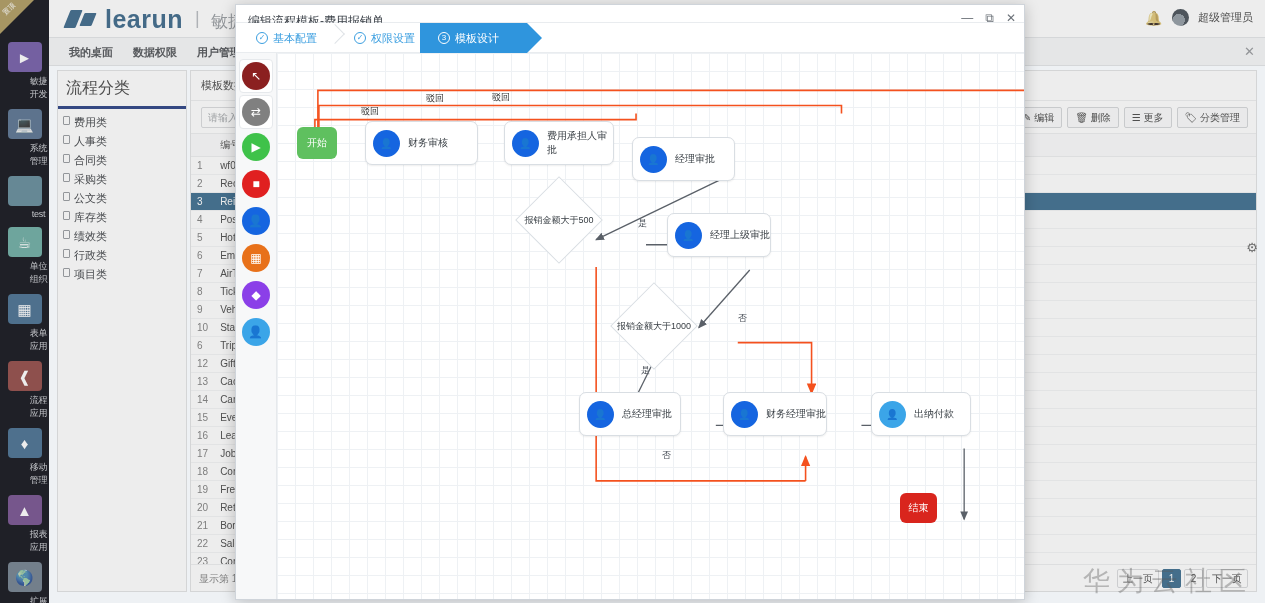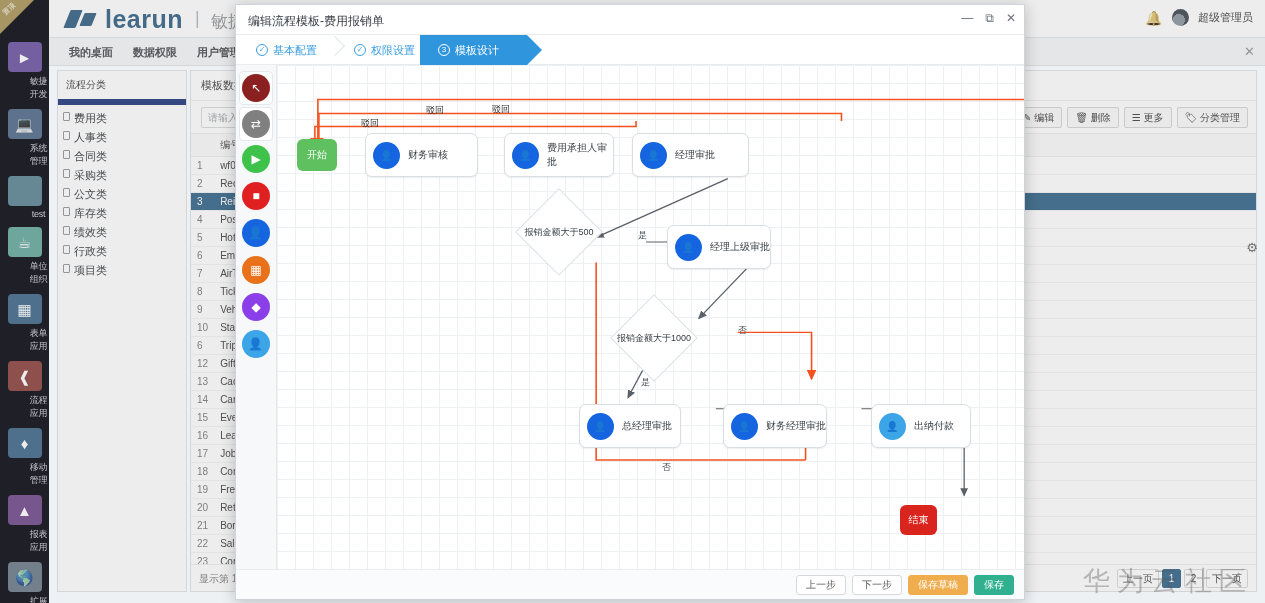--- a/index.html
+++ b/index.html
@@ -67,21 +67,21 @@
     background:#f6f7f9; border-bottom:1px solid #e4e7ec;
   }
   .navtab{ position:absolute; top:7px; font-size:11px; color:#5a6069;font-weight:bold; }
   .closex{ position:absolute; right:10px; top:6px; font-size:13px; color:#9aa0a8; }
 
   
   .panel-left{
     position:absolute; left:57px; top:70px; width:130px; height:522px;
     background:#fff; border:1px solid #e2e5e9;
   }
-  .panel-left .hd{ font-size:10px; color:#555; padding:7px 8px; border-bottom:6px solid #1d4ed8; }
+  .panel-left .hd{ font-size:16px; color:#555; padding:7px 8px; border-bottom:3px solid #1d4ed8; }
   .tree-item{ font-size:11px; color:#4a5059; padding:2px 8px 2px 16px; position:relative; }
   .tree-item .doc{
     position:absolute; left:5px; top:3px; width:7px; height:9px;
     border:1px solid #9aa2ab; border-radius:1px; background:#fff;
   }
   .panel-right{
     position:absolute; left:190px; top:70px; right:8px; height:522px;
     background:#fff; border:1px solid #e2e5e9;
   }
   .pr-hd{ font-size:11px; color:#555; padding:7px 10px; border-bottom:1px solid #edeff2; }
@@ -113,21 +113,21 @@
   .pg-b.on{ background:#1b7fc4; border-color:#1b7fc4; color:#fff; }
   .gear-float{ position:absolute; right:7px; top:240px; font-size:13px; color:#777; }
 
   
   .modal{
     position:absolute; left:235px; top:4px; width:790px; height:596px;
     background:#fff; border:1px solid #cfd4da; box-shadow:0 2px 14px rgba(0,0,0,.22);
     display:flex; flex-direction:column;
   }
   .m-title{
-    height:30px; border-bottom:1px solid #e9ecef; position:relative;
+    height:18px; border-bottom:1px solid #e9ecef; position:relative;
     font-size:12px; color:#3b4148; padding:8px 0 0 12px;
   }
   .m-wins{ position:absolute; right:8px; top:6px; display:flex; gap:12px; color:#6b7178; font-size:12px; }
 
   
   .steps{ height:30px; background:#fff; position:relative; border-bottom:1px solid #e9ecef; }
   .step{
     position:absolute; top:0; height:30px; display:flex; align-items:center; gap:5px;
     font-size:11px; padding-left:14px;
   }
@@ -588,21 +588,21 @@
               <span>开始</span>
           </div>
           <div class="node " style="left:88px;top:68px;width:113px;height:44px">
             <span class="ico">👤</span>
             <span>财务审核</span>
           </div>
           <div class="node " style="left:227px;top:68px;width:110px;height:44px">
             <span class="ico">👤</span>
             <span>费用承担人审批</span>
           </div>
-          <div class="node " style="left:355px;top:68px;width:117px;height:44px">
+          <div class="node " style="left:355px;top:84px;width:103px;height:44px">
             <span class="ico">👤</span>
             <span>经理审批</span>
           </div>
           <div class="diamond" style="left:232px;top:132px;width:100px;height:70px">
               <span class="dsh"></span>
               <span class="dlbl">报销金额大于500</span>
           </div>
           <div class="node " style="left:390px;top:160px;width:104px;height:44px">
             <span class="ico">👤</span>
             <span>经理上级审批</span>
@@ -632,21 +632,15 @@
           <div class="elbl red" style="left:149px;top:39px">驳回</div>
           <div class="elbl red" style="left:215px;top:38px">驳回</div>
           <div class="elbl " style="left:361px;top:164px">是</div>
           <div class="elbl " style="left:461px;top:259px">否</div>
           <div class="elbl " style="left:364px;top:311px">是</div>
           <div class="elbl " style="left:385px;top:396px">否</div>
         </div>
     </div>
   </div>
 
-  <div class="m-foot" id="m-foot">
-      <div class="fbtn ">上一步</div>
-      <div class="fbtn ">下一步</div>
-      <div class="fbtn warn">保存草稿</div>
-      <div class="fbtn ok">保存</div>
-    </div>
 </div>
 
 <div class="watermark">华为云社区</div>
 
 </body></html>

